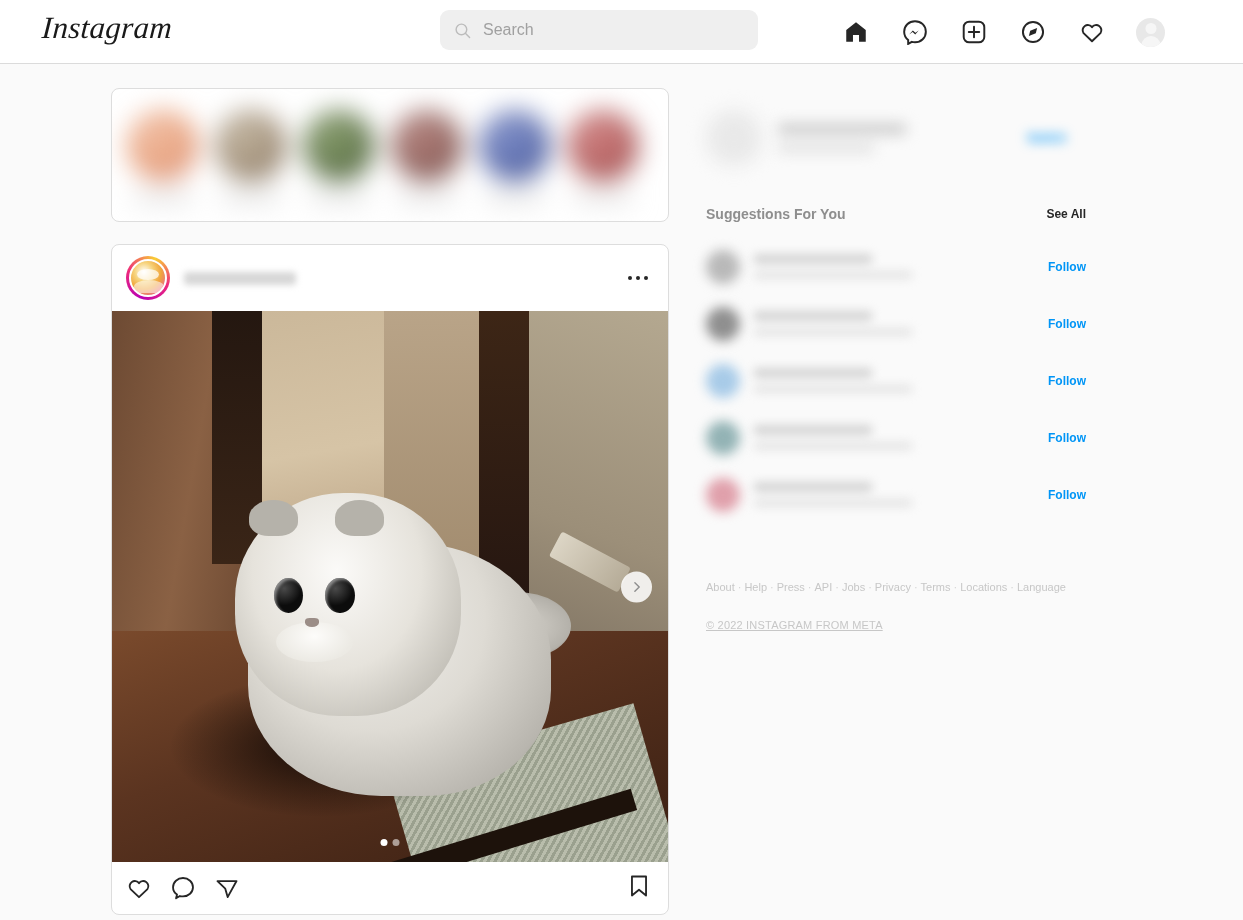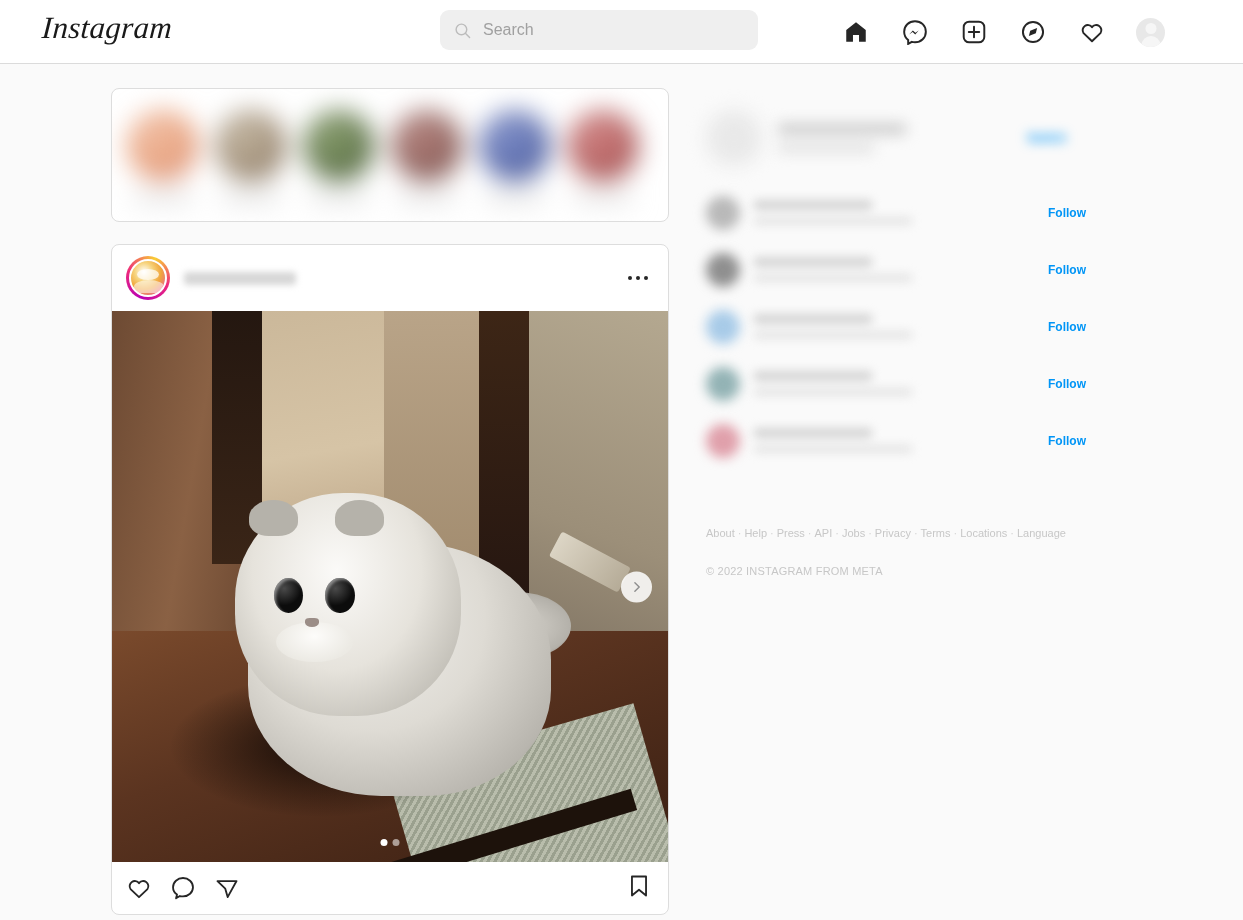--- a/index.html
+++ b/index.html
@@ -286,21 +286,21 @@
     position: absolute; right: 2px; top: 50%; transform: translateY(-50%);
     color: #0095f6; font-size: 12px; font-weight: bold; cursor: pointer;
   }
   .footer { margin-top: 54px; }
   .f-links {
     font-size: 11px; color: #c7c7c7; line-height: 1.85;
     width: 330px;
   }
   .f-links span { cursor: pointer; }
   .f-sep { color: #d4d4d4; margin: 0 3px; }
-  .f-copy { margin-top: 22px; font-size: 11px; color: #c7c7c7; letter-spacing: .2px; }
+  .f-copy { margin-top: 22px; font-size: 11px; color: #c7c7c7; letter-spacing: .2px; text-decoration: underline; }
 </style>
 </head>
 <body>
 
 <div class="header">
   <div class="logo">Instagram</div>
 
   <div class="search-box">
     <svg class="search-icon" viewBox="0 0 24 24">
       <circle cx="10.5" cy="10.5" r="7.5" fill="none" stroke="#8e8e8e" stroke-width="2"></circle>
@@ -457,20 +457,24 @@
 
   <div class="me-row">
     <div class="me-avatar"></div>
     <div class="me-text">
       <div class="me-name"></div>
       <div class="me-sub"></div>
     </div>
     <div class="switch">Switch</div>
   </div>
 
+  <div class="sug-head">
+    <div class="sug-title">Suggestions For You</div>
+    <div class="see-all">See All</div>
+  </div>
 
   <div class="sug-list">
     <div class="sug-row">
       <div class="sug-avatar" style="background:#b9b9b9"></div>
       <div class="sug-text">
         <div class="sug-name"></div>
         <div class="sug-sub"></div>
       </div>
       <div class="follow">Follow</div>
     </div>

